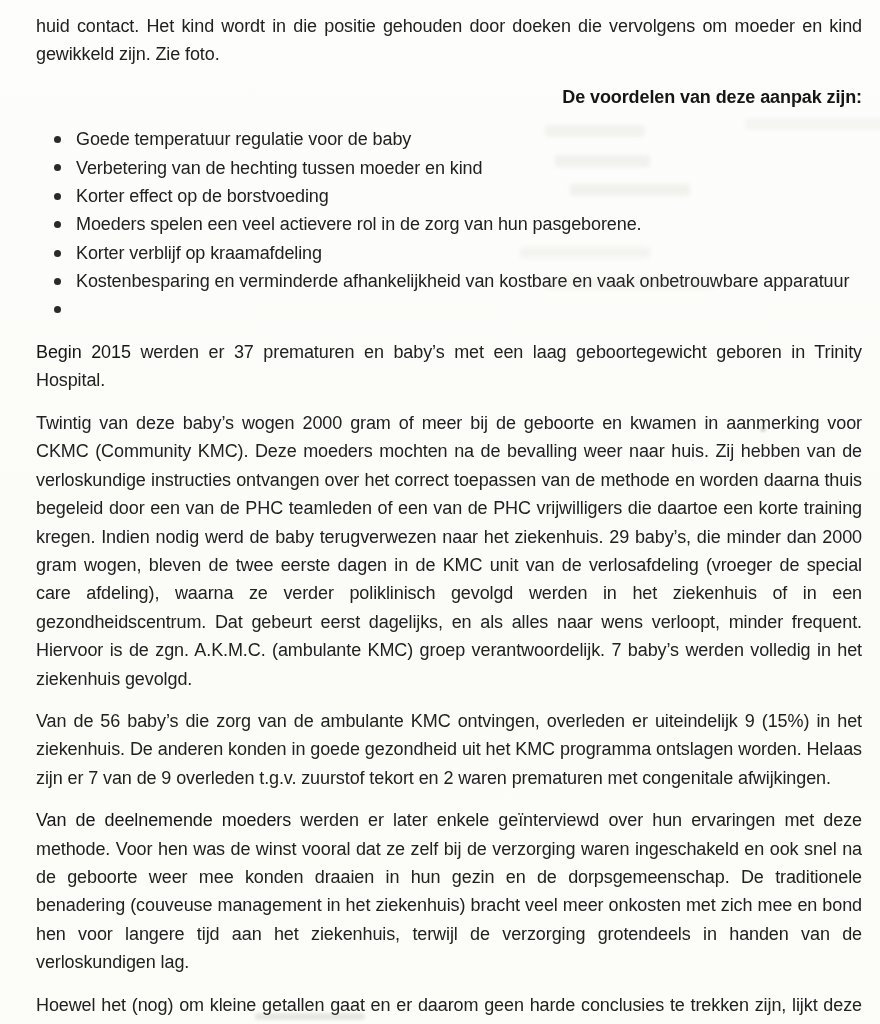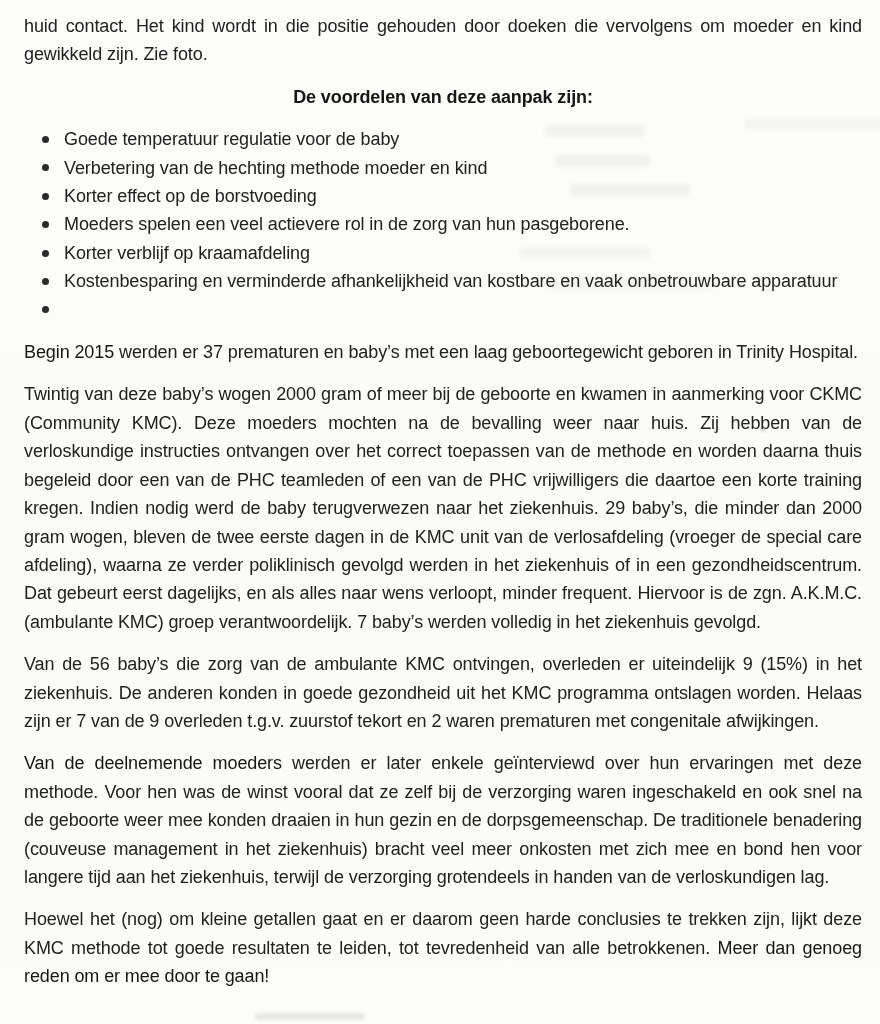--- a/index.html
+++ b/index.html
@@ -22,24 +22,24 @@
     top: 12px;
     width: 842px;
     font-family: "Liberation Sans", sans-serif;
     font-size: 18px;
     line-height: 28.4px;
     letter-spacing: -0.1px;
     color: #212121;
     text-align: justify;
   }
   .doc p, .doc .heading, .doc .bullets {
-    margin: 0 0 14px 4px;
+    margin: 0 0 14px 16px;
   }
   .b { font-weight: 400; color: #161616; }
-  .heading { font-weight: 700; color: #161616; text-align: center; }
+  .heading { font-weight: 700; color: #161616; text-align: right; }
   .bullets { }
   .bullet-row { text-align: justify; }
   .dot {
     display: inline-block;
     width: 7px;
     height: 7px;
     background: #2a2a2a;
     border-radius: 50%;
     margin: 0 15px 2px 18px;
     vertical-align: middle;
@@ -67,21 +67,21 @@
 <div class="page">
 
   <div class="doc">
 
     <p><span>huid contact.  Het kind wordt in die positie gehouden door doeken die vervolgens om moeder en kind gewikkeld zijn.  Zie foto.</span></p>
 
     <div class="heading">De voordelen van deze aanpak zijn:</div>
 
     <div class="bullets">
       <div class="bullet-row"><span class="dot"></span><span>Goede temperatuur regulatie voor de baby</span></div>
-      <div class="bullet-row"><span class="dot"></span><span>Verbetering van de hechting methode moeder en kind</span></div>
+      <div class="bullet-row"><span class="dot"></span><span>Verbetering van de hechting tussen moeder en kind</span></div>
       <div class="bullet-row"><span class="dot"></span><span>Korter effect op de borstvoeding</span></div>
       <div class="bullet-row"><span class="dot"></span><span>Moeders spelen een veel actievere rol in de zorg van hun pasgeborene.</span></div>
       <div class="bullet-row"><span class="dot"></span><span>Korter verblijf op kraamafdeling</span></div>
       <div class="bullet-row"><span class="dot"></span><span>Kostenbesparing en verminderde afhankelijkheid van kostbare en vaak onbetrouwbare apparatuur</span></div>
       <div class="bullet-row"><span class="dot"></span></div>
     </div>
 
     <p><span class="b">Begin 2015</span><span> werden er 37 prematuren en baby’s met een laag geboortegewicht geboren in Trinity Hospital.</span><span class="b"></span></p>
 
     <p><span class="b"></span><span>Twintig van deze baby’s wogen 2000 gram of meer bij de geboorte en kwamen in aanmerking voor CKMC (Community KMC). Deze moeders mochten na de bevalling weer naar huis. Zij hebben van de verloskundige instructies ontvangen over het correct toepassen van de methode en worden daarna thuis begeleid door een van de PHC teamleden of een van de PHC vrijwilligers die daartoe een korte training kregen. Indien nodig werd de baby terugverwezen naar het ziekenhuis. 29 baby’s, die minder dan 2000 gram wogen, bleven de twee eerste dagen in de KMC unit van de verlosafdeling (vroeger de special care afdeling), waarna ze verder poliklinisch gevolgd werden in het ziekenhuis of in een gezondheidscentrum. Dat gebeurt eerst dagelijks, en als alles naar wens verloopt, minder frequent. Hiervoor is de zgn. A.K.M.C. (ambulante KMC) groep verantwoordelijk. 7 baby’s werden volledig in het ziekenhuis gevolgd.</span><span class="b"></span></p>

